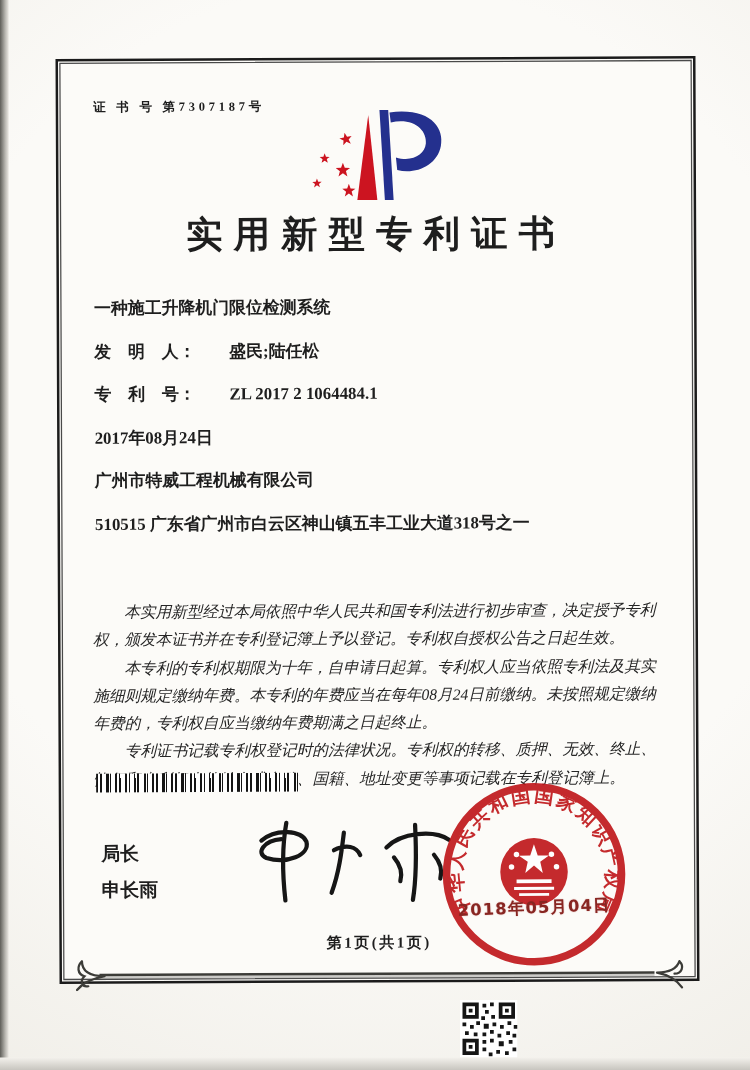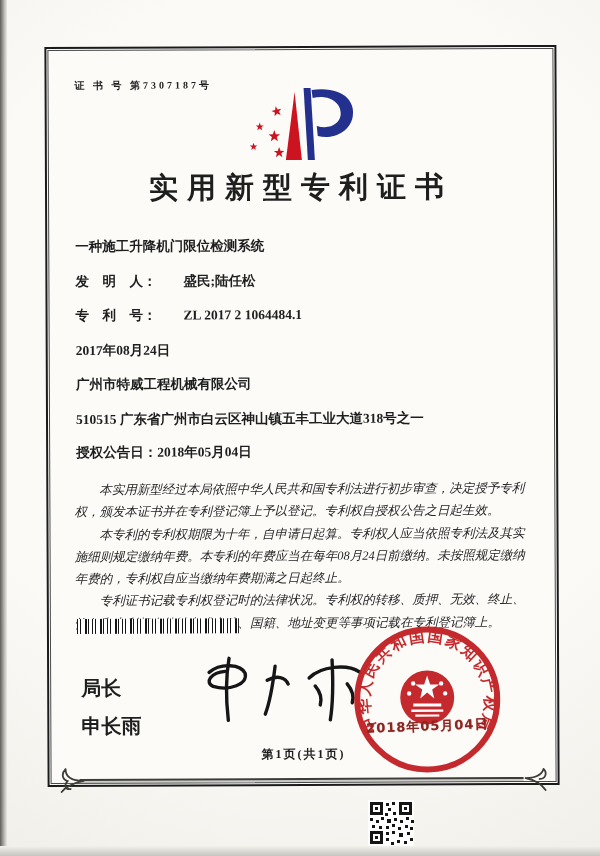--- a/index.html
+++ b/index.html
@@ -44,21 +44,21 @@
     font-size:12.5px;line-height:1.78;color:#262626;}
   .paragraphs p{margin:0;text-indent:2em;}
 
   .barcode{position:absolute;left:28px;top:570px;width:162px;height:15px;
     background:repeating-linear-gradient(90deg,
       #151515 0 1.5px,#fff 1.5px 3px,
       #151515 3px 4.5px,#fff 4.5px 8px,
       #151515 8px 10px,#fff 10px 11px,
       #151515 11px 11.8px,#fff 11.8px 15px);}
 
-  .director{position:absolute;left:32px;top:620px;font-size:20px;font-weight:bold;line-height:1.9;}
+  .director{position:absolute;left:32px;top:620px;font-size:15px;font-weight:bold;line-height:1.9;}
   .signature{position:absolute;left:140px;top:596px;}
 
   .seal{position:absolute;left:302px;top:576px;width:152px;height:152px;opacity:.92;}
   .seal-date{position:absolute;left:6px;top:94px;width:140px;text-align:center;
     font-size:13px;font-weight:bold;color:#7e1410;letter-spacing:1px;
     transform:rotate(-2deg);text-shadow:0 0 1px rgba(160,20,20,.5);}
 
   .rule-ornament{position:absolute;left:8px;right:8px;top:718px;height:26px;}
   .rule-line{position:absolute;left:22px;right:26px;top:12px;height:2px;background:#3c3c38;
     box-shadow:0 2px 0 rgba(60,60,56,.25);}
@@ -138,23 +138,20 @@
     <div class="field-row">
       <span class="field-value">2017年08月24日</span>
     </div>
     <div class="field-row">
       <span class="field-value">广州市特威工程机械有限公司</span>
     </div>
     <div class="field-row">
       <span class="field-value">510515 广东省广州市白云区神山镇五丰工业大道318号之一</span>
     </div>
     <div class="grant-row">
-      <span class="grant-cell">
-        <span>授权公告日：</span><span>2018年05月04日</span>
-      </span>
     </div>
   </div>
 
   <div class="paragraphs">
     <p>本实用新型经过本局依照中华人民共和国专利法进行初步审查，决定授予专利权，颁发本证书并在专利登记簿上予以登记。专利权自授权公告之日起生效。</p>
     <p>本专利的专利权期限为十年，自申请日起算。专利权人应当依照专利法及其实施细则规定缴纳年费。本专利的年费应当在每年08月24日前缴纳。未按照规定缴纳年费的，专利权自应当缴纳年费期满之日起终止。</p>
     <p>专利证书记载专利权登记时的法律状况。专利权的转移、质押、无效、终止、恢复和专利权人的姓名或名称、国籍、地址变更等事项记载在专利登记簿上。</p>
   </div>
 
   <div class="barcode"></div>

